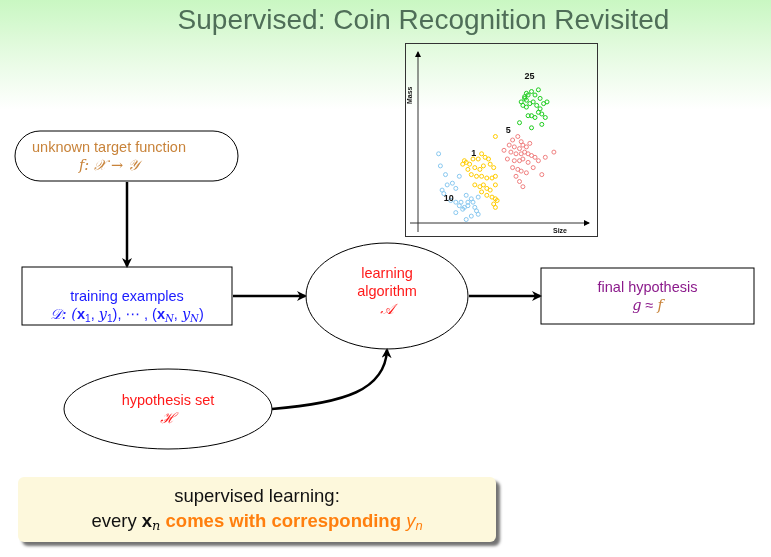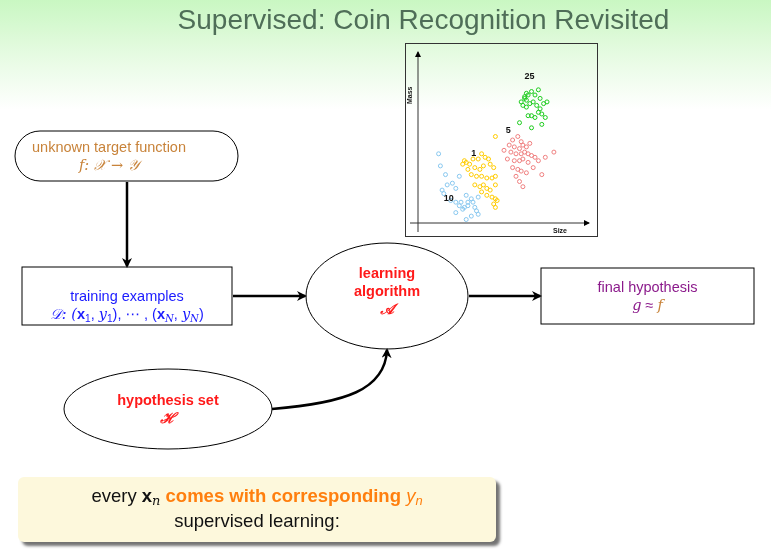--- a/index.html
+++ b/index.html
@@ -15,21 +15,21 @@
   .scatter-frame {
     position: absolute; left: 405px; top: 43px; width: 193px; height: 194px;
     border: 1px solid #333; box-sizing: border-box; background: transparent;
   }
   svg.layer { position: absolute; left: 0; top: 0; }
   .node-text { position: absolute; text-align: center; font-size: 14.5px; line-height: 18px; }
   .math { font-family: "DejaVu Serif", "Liberation Serif", serif; font-style: italic; }
   .bold-x { font-weight: bold; font-style: normal; font-family: "Liberation Sans", sans-serif; }
   .orange { color: #c8833a; }
   .blue { color: #1a1aff; margin-top: 11px; }
-  .red { color: #ff1a1a; font-weight: bold; }
+  .red { color: #ff1a1a; }
   .purple { color: #8b1a8b; }
   .callout {
     position: absolute; left: 18px; top: 477px; width: 478px; height: 65px;
     background: #fdf8dc; border-radius: 6px;
     box-shadow: 4px 4px 3px rgba(0,0,0,0.55);
     text-align: center; font-size: 18.5px; color: #111; line-height: 25px;
     padding-top: 6px; box-sizing: border-box;
   }
   .callout .hl { color: #ff7f0e; font-weight: bold; }
   .callout .hl-i { color: #ff7f0e; font-style: italic; }
@@ -228,20 +228,20 @@
 <div class="node-text purple" style="left:541px; top:278px; width:213px;">
   <div>final hypothesis</div>
   <div>
     <span class="math">g</span>
     <span>≈</span>
     <span class="math orange">f</span>
   </div>
 </div>
 
 <div class="callout">
+  <div>supervised learning:</div>
   <div>
     <span>every</span>
     <span class="bold-x">x</span><sub class="math">n</sub>
     <span class="hl">comes with corresponding</span>
     <span class="hl-i">y</span><sub class="hl-i">n</sub>
   </div>
-  <div>supervised learning:</div>
 </div>
 
 </body></html>

